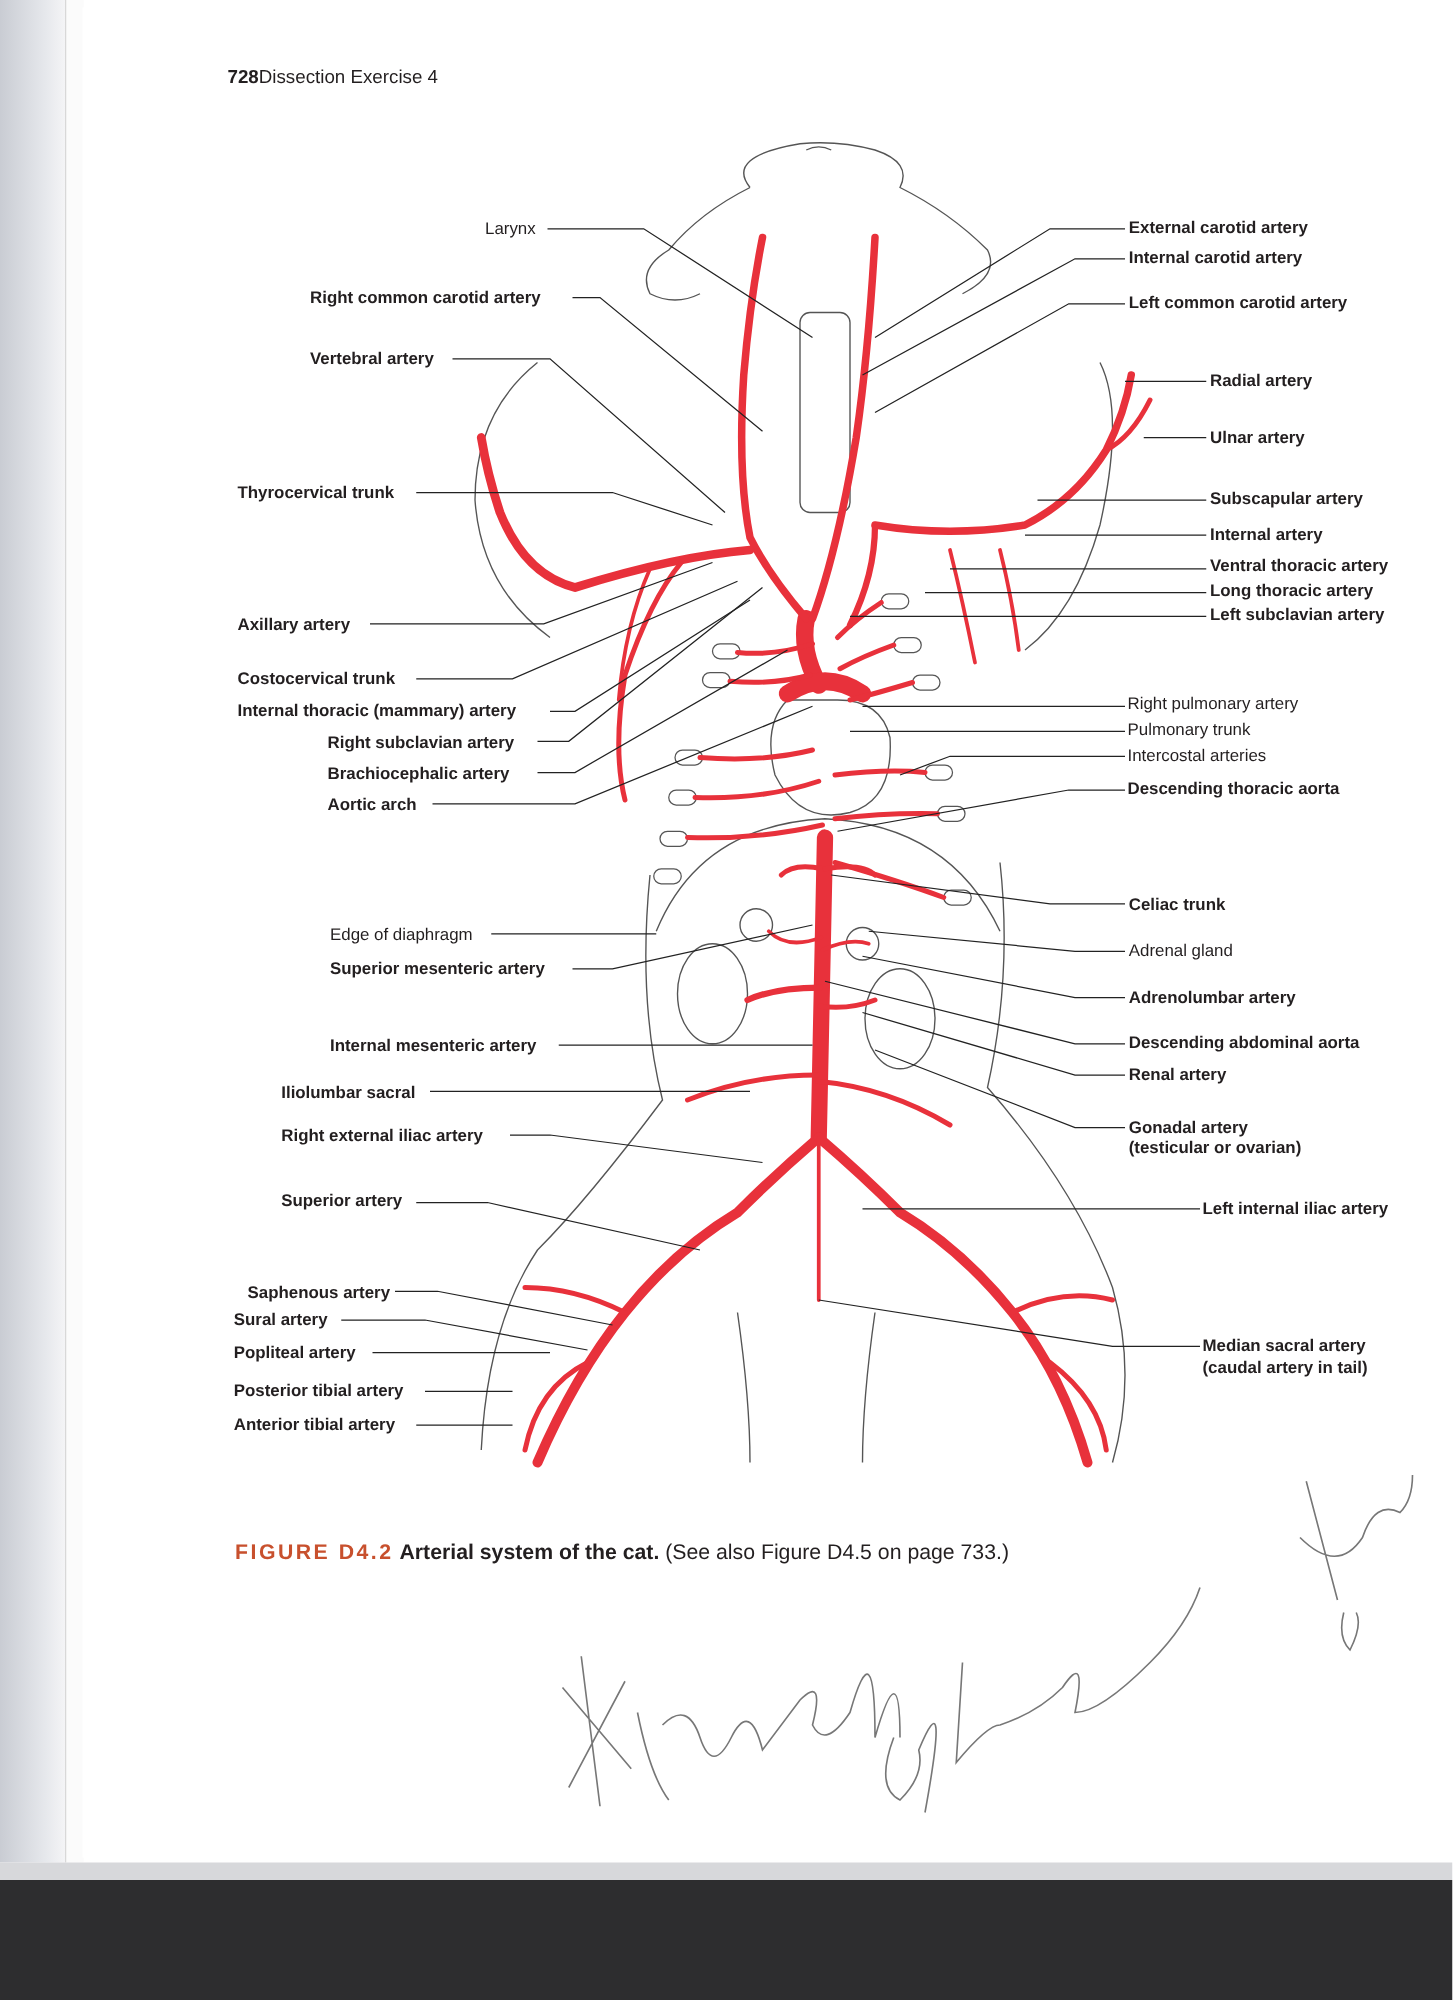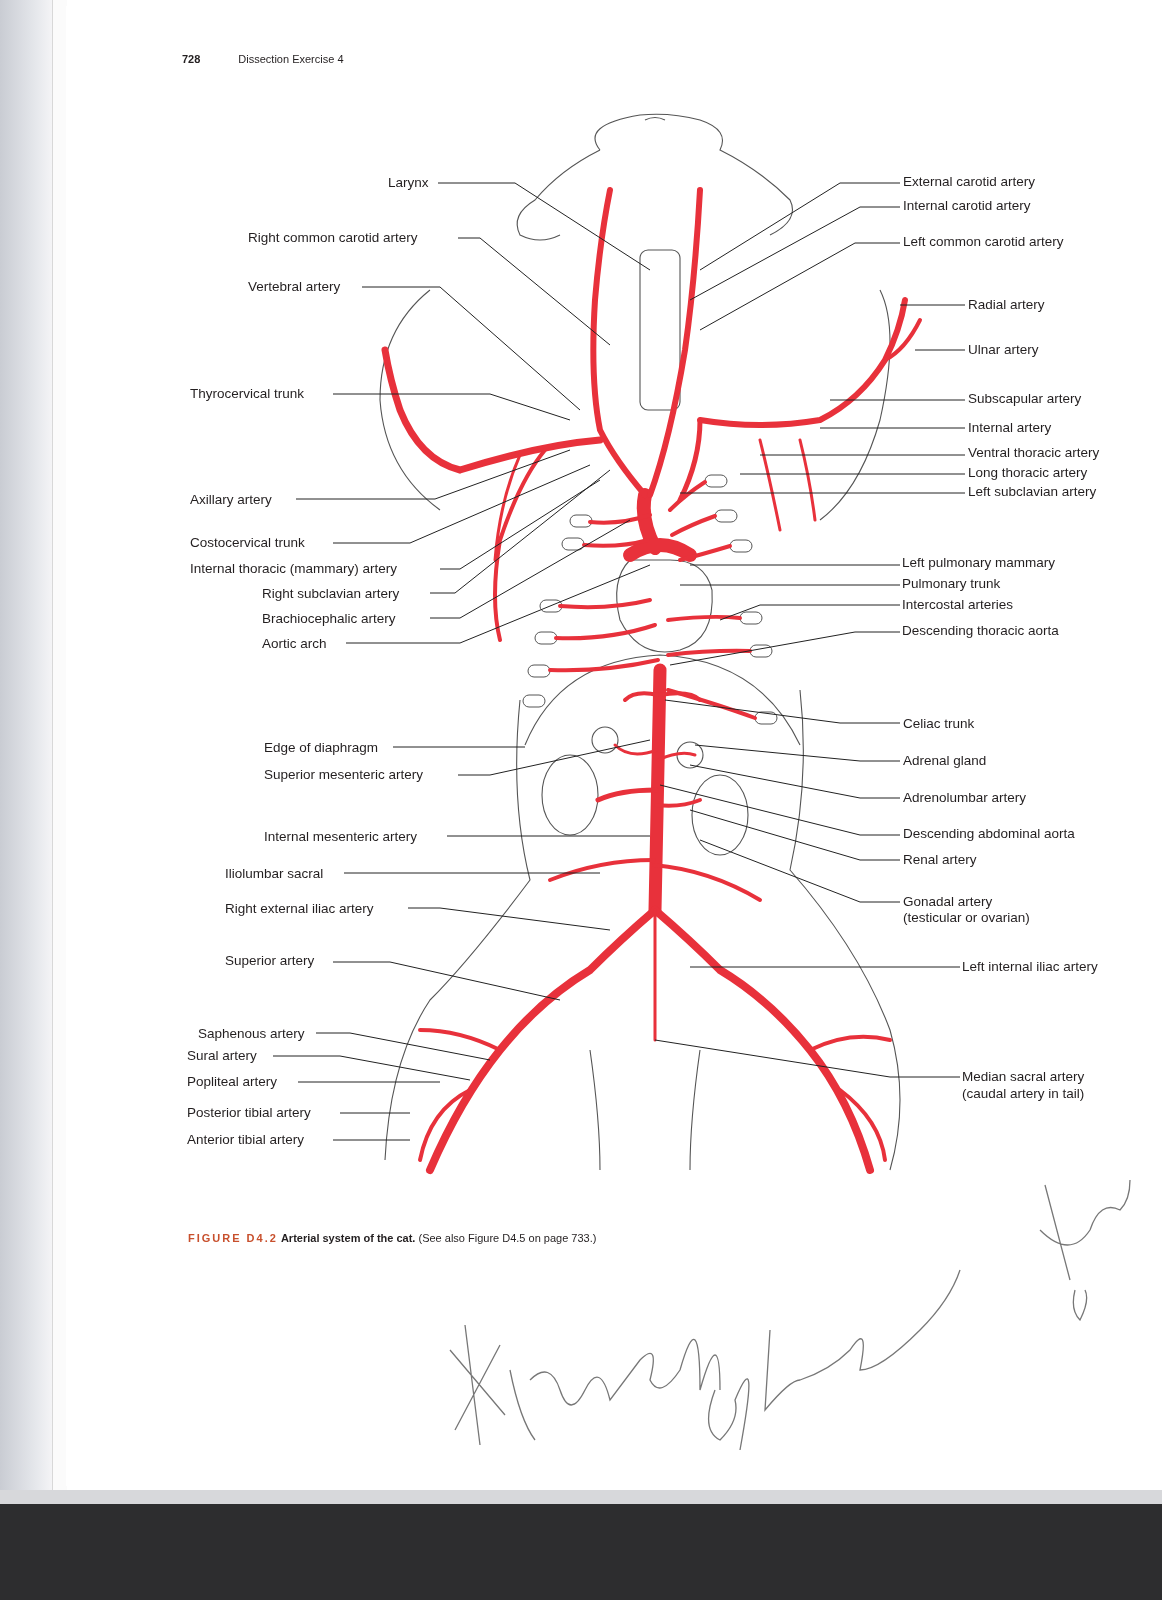--- a/index.html
+++ b/index.html
@@ -2,26 +2,26 @@
 <html><head>
 <meta charset="utf-8">
 <style>
   html,body{margin:0;padding:0;}
   body{width:1162px;height:1600px;position:relative;overflow:hidden;background:#fff;font-family:"Liberation Sans",sans-serif;color:#231f20;}
   .scan-left{position:absolute;left:0;top:0;width:52px;height:1490px;background:linear-gradient(90deg,#c9ccd3,#e6e8ec 70%,#f4f4f6);}
   .page-edge{position:absolute;left:52px;top:0;width:14px;height:1490px;border-left:1px solid #d8d8d8;background:#fbfbfb;}
   .page{position:absolute;left:66px;top:6px;width:1096px;height:1480px;background:#fff;}
   .bottom-gray{position:absolute;left:0;top:1490px;width:1162px;height:14px;background:#d7d8db;}
   .bottom-dark{position:absolute;left:0;top:1504px;width:1162px;height:96px;background:#2d2d2f;}
-  .header{position:absolute;top:53px;left:182px;font-size:11px;display:flex;gap:38px;}
+  .header{position:absolute;top:53px;left:182px;font-size:15px;display:flex;}
   .header .pn{font-weight:bold;}
   .lbl{position:absolute;font-size:13.5px;white-space:nowrap;line-height:16px;}
-  .b{font-weight:normal;}
+  .b{font-weight:bold;}
   svg.fig{position:absolute;left:0;top:0;}
-  .caption{position:absolute;left:188px;top:1232px;font-size:11px;}
+  .caption{position:absolute;left:188px;top:1232px;font-size:17px;}
   .caption .fig-num{color:#c8502d;font-weight:bold;letter-spacing:2px;}
   .caption .title{font-weight:bold;}
 </style>
 </head>
 <body>
 
 <div class="scan-left"></div>
 <div class="page-edge"></div>
 <div class="page"></div>
 <div class="bottom-gray"></div>
@@ -205,21 +205,21 @@
 <div class="lbl b" style="left:903px;top:174px">External carotid artery</div>
 <div class="lbl b" style="left:903px;top:198px">Internal carotid artery</div>
 <div class="lbl b" style="left:903px;top:234px">Left common carotid artery</div>
 <div class="lbl b" style="left:968px;top:297px">Radial artery</div>
 <div class="lbl b" style="left:968px;top:342px">Ulnar artery</div>
 <div class="lbl b" style="left:968px;top:391px">Subscapular artery</div>
 <div class="lbl b" style="left:968px;top:420px">Internal artery</div>
 <div class="lbl b" style="left:968px;top:445px">Ventral thoracic artery</div>
 <div class="lbl b" style="left:968px;top:465px">Long thoracic artery</div>
 <div class="lbl b" style="left:968px;top:484px">Left subclavian artery</div>
-<div class="lbl" style="left:902px;top:555px">Left pulmonary mammary</div>
+<div class="lbl" style="left:902px;top:555px">Right pulmonary artery</div>
 <div class="lbl" style="left:902px;top:576px">Pulmonary trunk</div>
 <div class="lbl" style="left:902px;top:597px">Intercostal arteries</div>
 <div class="lbl b" style="left:902px;top:623px">Descending thoracic aorta</div>
 <div class="lbl b" style="left:903px;top:716px">Celiac trunk</div>
 <div class="lbl" style="left:903px;top:753px">Adrenal gland</div>
 <div class="lbl b" style="left:903px;top:790px">Adrenolumbar artery</div>
 <div class="lbl b" style="left:903px;top:826px">Descending abdominal aorta</div>
 <div class="lbl b" style="left:903px;top:852px">Renal artery</div>
 <div class="lbl b" style="left:903px;top:894px">Gonadal artery</div>
 <div class="lbl b" style="left:903px;top:910px">(testicular or ovarian)</div>

